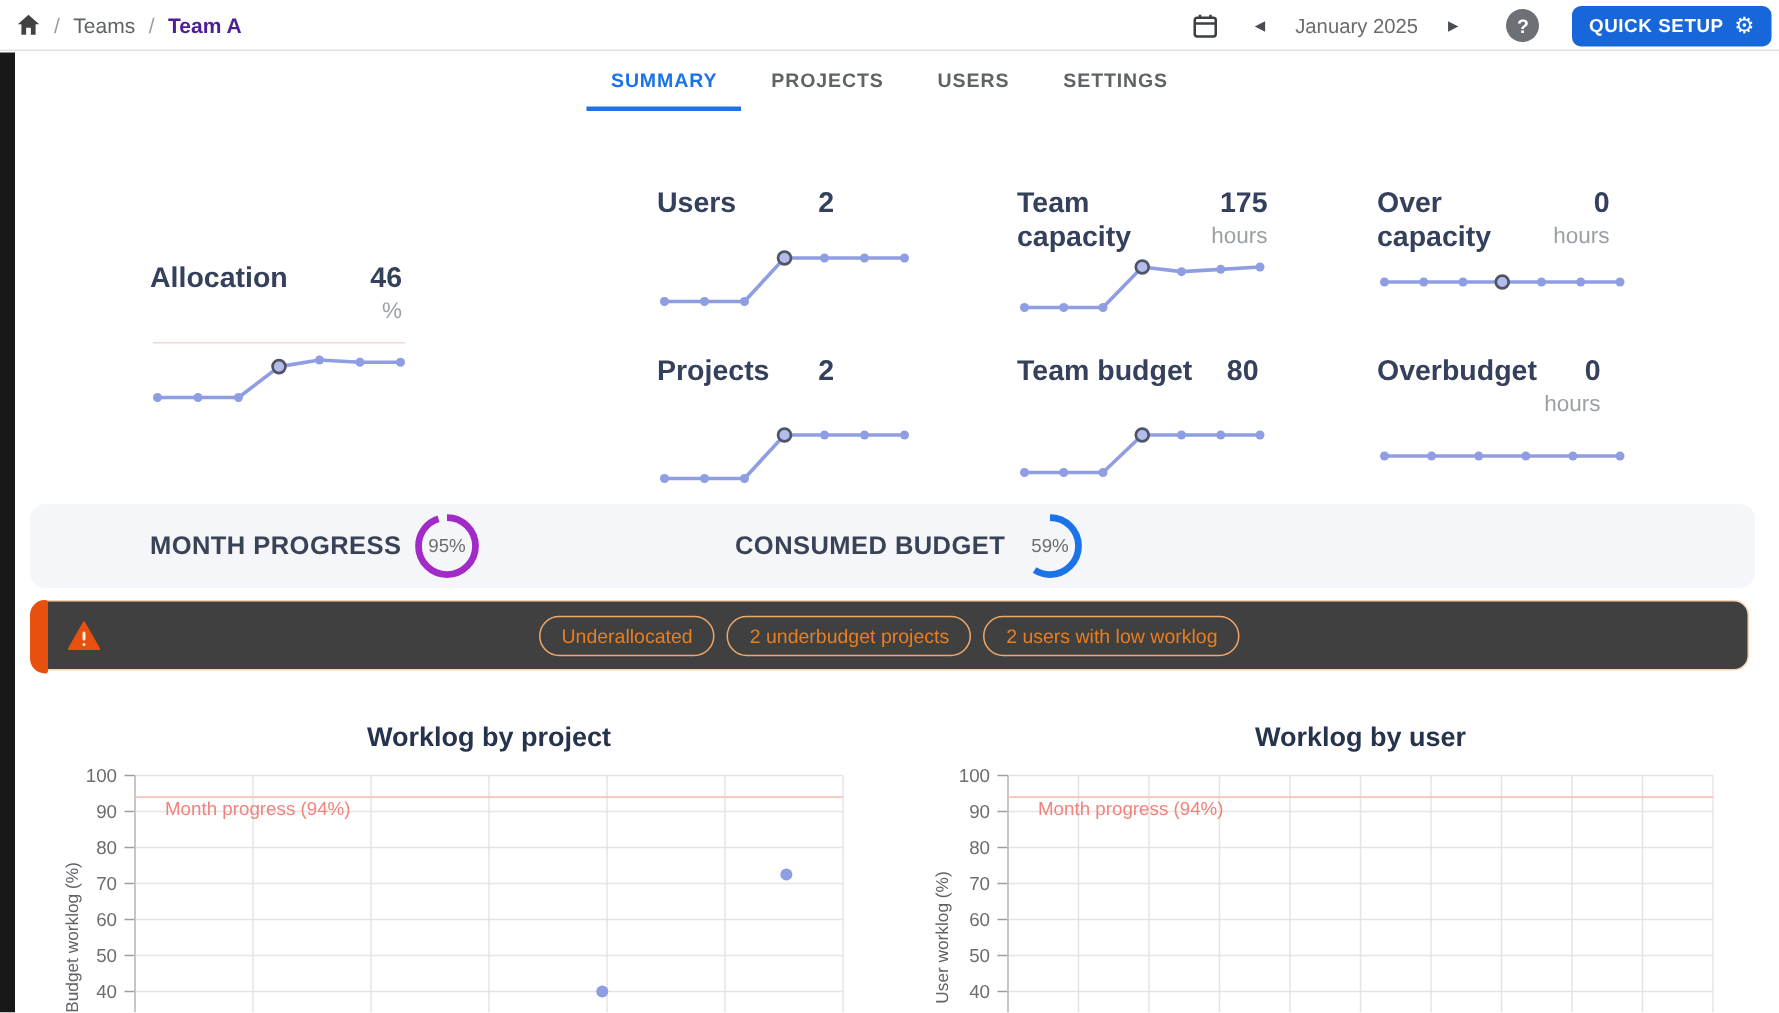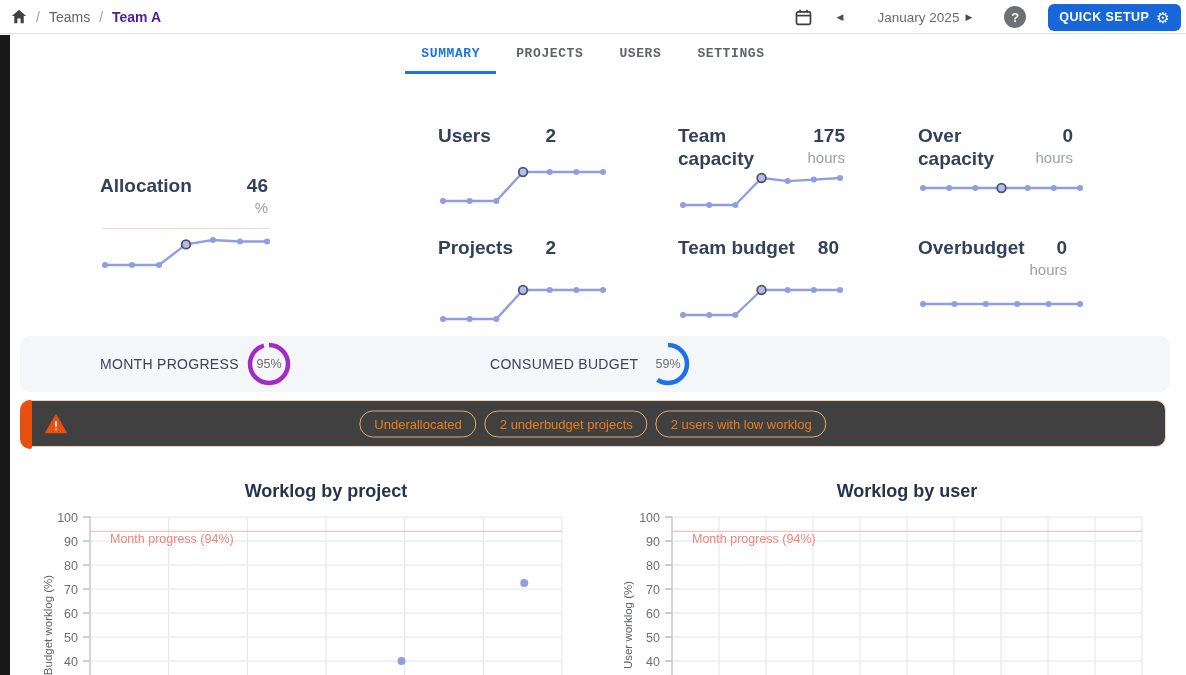--- a/index.html
+++ b/index.html
@@ -11,52 +11,52 @@
   .topbar { position:absolute; left:0; top:0; width:1186px; height:34px;
     border-bottom:1px solid #e3e3e3; background:#fff; display:flex; align-items:center; }
   .breadcrumb { display:flex; align-items:center; gap:9px; padding-left:11px; font-size:14px; color:#757575; }
   .bc-home { display:flex; align-items:center; cursor:pointer; }
   .bc-item { color:#5f6368; cursor:pointer; }
   .bc-item.current { color:#4c1d95; font-weight:bold; }
   .bc-sep { color:#9e9e9e; }
   .topbar-right { position:absolute; right:0; top:0; height:34px; display:flex; align-items:center; gap:0; }
   .cal-btn { margin-right:18px; cursor:pointer; display:flex; }
   .chev { font-size:9px; color:#4a4d52; cursor:pointer; padding:4px 6px; }
-  .period-label { font-size:13.5px; color:#6b6b6b; width:110px; text-align:right; }
+  .period-label { font-size:13.5px; color:#6b6b6b; width:110px; text-align:center; }
   .help-btn { width:22px; height:22px; border-radius:50%; background:#6d7176; color:#fff;
     font-size:13px; font-weight:bold; display:flex; align-items:center; justify-content:center;
     margin:0 22px 0 26px; cursor:pointer; }
   .quick-setup { height:27px; background:#1767db; border-radius:6px; color:#fff; border:none;
     font-family:inherit; font-size:12.5px; font-weight:bold; letter-spacing:.4px;
     display:flex; align-items:center; gap:7px; padding:0 11px; margin-right:5px; cursor:pointer; }
   .gear-glyph { font-size:15px; line-height:1; }
 
   
   .tabs { position:absolute; left:0; top:35px; width:1186px; height:39px;
-    display:flex; justify-content:center; align-items:stretch; gap:4px;font-family:Liberation Mono, monospace; }
+    display:flex; justify-content:center; align-items:stretch; gap:4px; }
   .tab { font-size:13px; font-weight:bold; letter-spacing:.6px; color:#5f6368;
     display:flex; align-items:center; padding:0 16px; cursor:pointer;
     border-bottom:3px solid transparent; }
   .tab.active { color:#1a73e8; border-bottom-color:#1a73e8; }
 
   
   .metric { position:absolute; }
   .m-head { display:flex; justify-content:space-between; align-items:flex-start; }
   .m-label { font-size:19px; font-weight:bold; color:#35405c; line-height:23px; }
   .m-valcol { display:flex; flex-direction:column; align-items:flex-end; }
   .m-val { font-size:19px; font-weight:bold; color:#35405c; line-height:23px; }
   .m-unit { font-size:15px; color:#9aa0a6; margin-top:2px; }
   .m-threshold { position:absolute; left:2px; right:2px; height:1px; background:#f8d4d0; }
   .sparkline { position:absolute; left:0; }
 
   
   .progress-row { position:absolute; left:20px; top:336px; width:1150px; height:56px;
     background:#f4f6fa; border-radius:10px; }
   .prog-item { position:absolute; top:0; height:56px; display:flex; align-items:center; gap:7px; }
-  .prog-label { font-size:14px; font-weight:normal; letter-spacing:.3px; color:#3a4356; }
+  .prog-label { font-size:17px; font-weight:bold; letter-spacing:.3px; color:#3a4356; }
 
   
   .banner { position:absolute; left:20px; top:400px; width:1146px; height:47px;
     background:#404040; border:1px solid #f6d3b3; border-radius:10px; }
   .banner-accent { position:absolute; left:-1px; top:-1px; width:12px; height:49px;
     background:#e8500f; border-radius:10px 2px 2px 10px; }
   .warn-icon { position:absolute; left:24px; top:13px; }
   .chips { position:absolute; left:50%; top:50%; transform:translate(-50%,-50%);
     display:flex; gap:8px; }
   .chip { border:1px solid #efa868; border-radius:15px; padding:5px 14px; font-size:13px;

